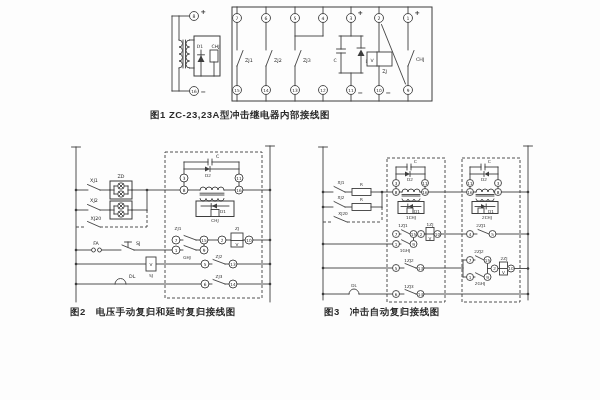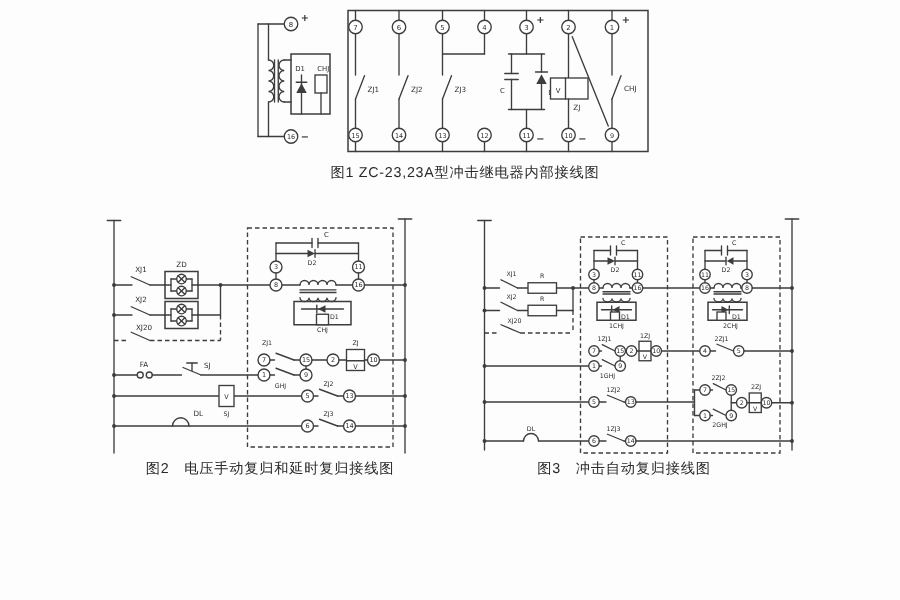--- a/index.html
+++ b/index.html
@@ -14,21 +14,21 @@
   .dot{fill:#3d3d3d;}
   .tri{fill:#3d3d3d;stroke:none;}
   text{font-family:"DejaVu Sans",sans-serif;fill:#2d2d2d;text-anchor:middle;}
   .num{font-size:4.6px;}
   .num2{font-size:4.2px;}
   .lbl{font-size:4.8px;}
   .lbl2{font-size:4.2px;}
   .sm{font-size:4.3px;}
   .sign{font-size:6.5px;font-weight:bold;text-anchor:start;}
   .as{text-anchor:start;}
-  .cap{position:absolute;text-align:center;font-size:9.5px;font-weight:normal;color:#2a2a2a;letter-spacing:0.5px;}
+  .cap{position:absolute;text-align:left;font-size:9.5px;font-weight:bold;color:#2a2a2a;letter-spacing:0.5px;}
   .note{position:absolute;left:34px;top:362px;width:514px;font-size:9.3px;line-height:19px;color:#1d1d1d;text-indent:12px;}
 </style>
 </head>
 <body>
 
 <div class="page">
 
 <svg width="600" height="345" viewBox="0 0 600 345">
 
   <g>
@@ -562,15 +562,15 @@
       <circle class="tc" cx="511" cy="268.5" r="3.5"></circle>
           <text class="num2" x="511" y="270">10</text>
       <line class="w" x1="514.5" y1="268.5" x2="528" y2="268.5"></line>
           <circle class="dot" cx="528" cy="268.5" r="1.3"></circle>
     </g>
   </g>
 </svg>
 
 <div class="cap" style="left:150px;top:109px;width:320px;">图1 ZC-23,23A型冲击继电器内部接线图</div>
 <div class="cap" style="left:70px;top:306px;width:220px;">图2　电压手动复归和延时复归接线图</div>
-<div class="cap" style="left:311px;top:306px;width:210px;">图3　冲击自动复归接线图</div>
+<div class="cap" style="left:324px;top:306px;width:210px;">图3　冲击自动复归接线图</div>
 
 </div>
 
 </body></html>

